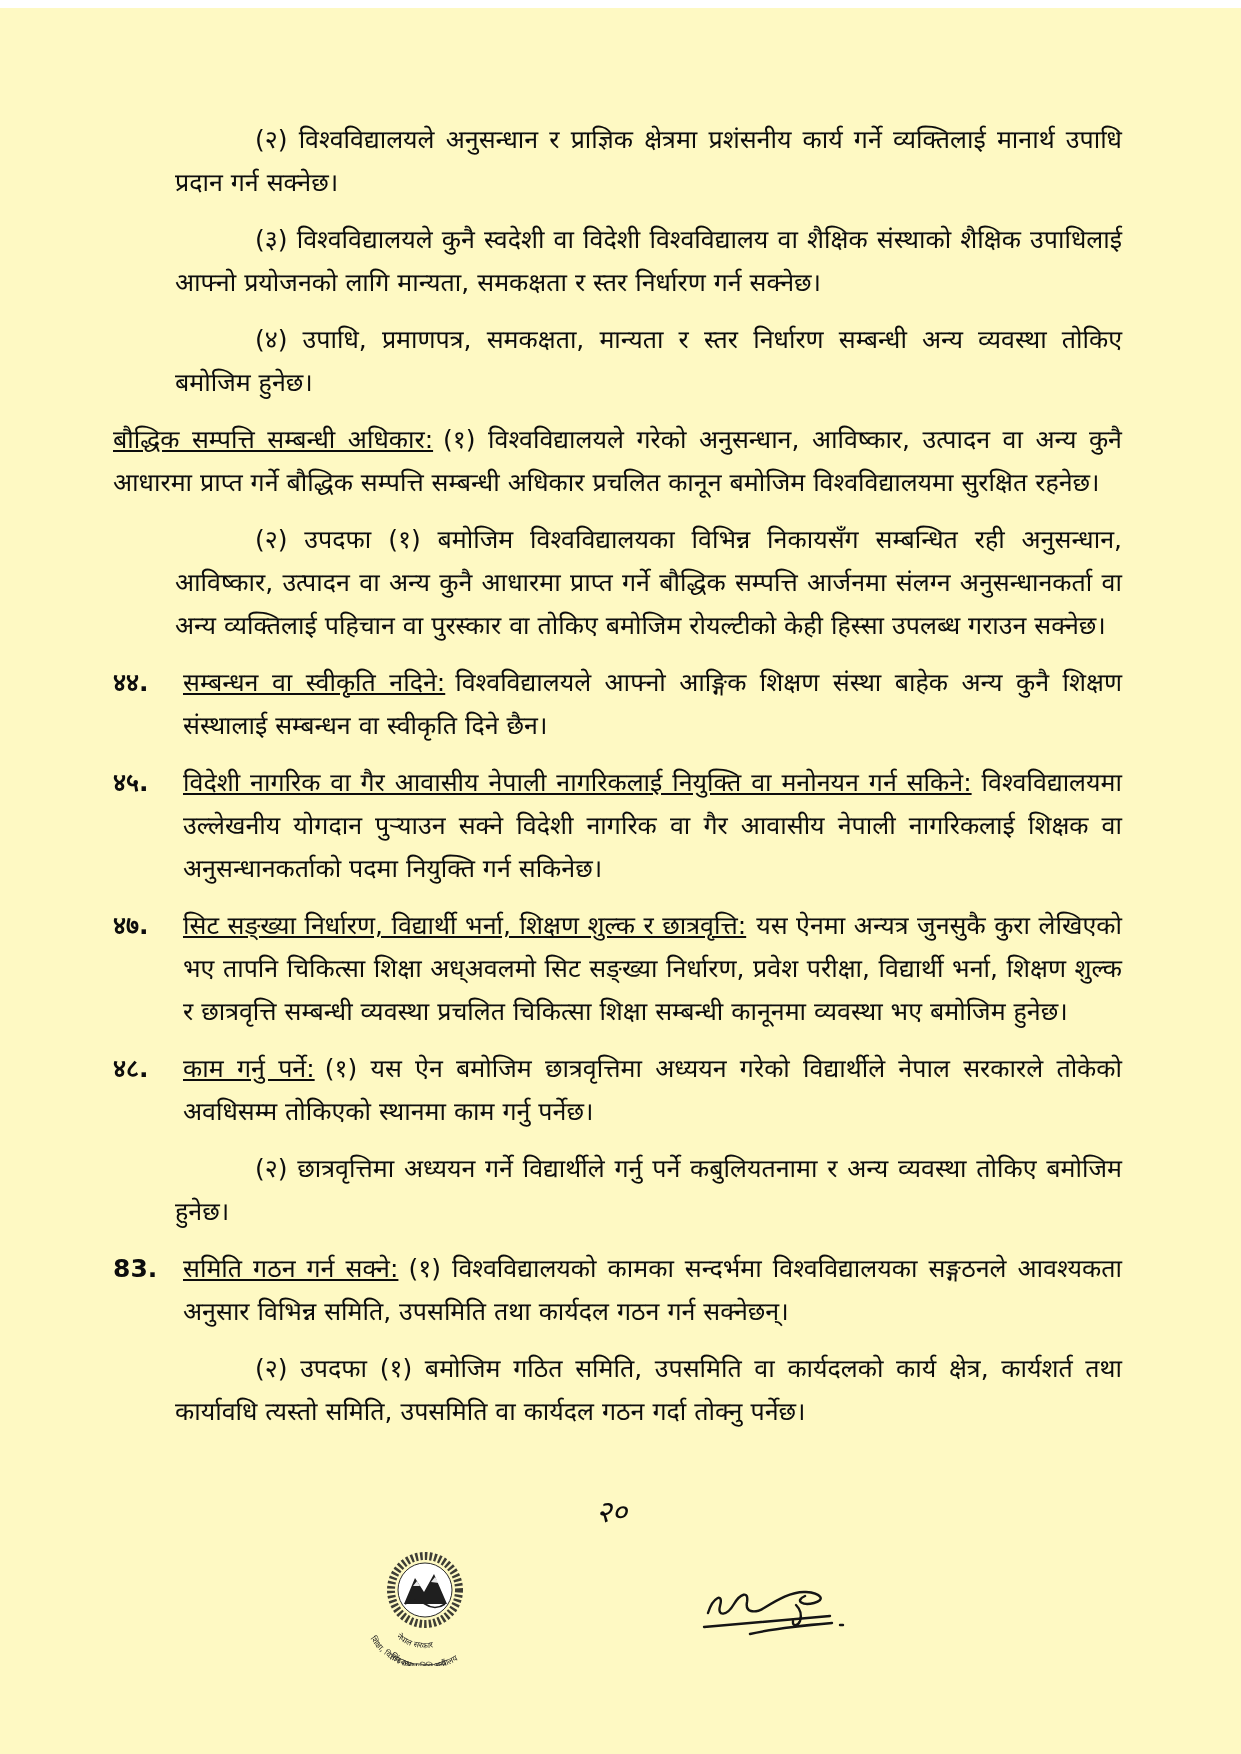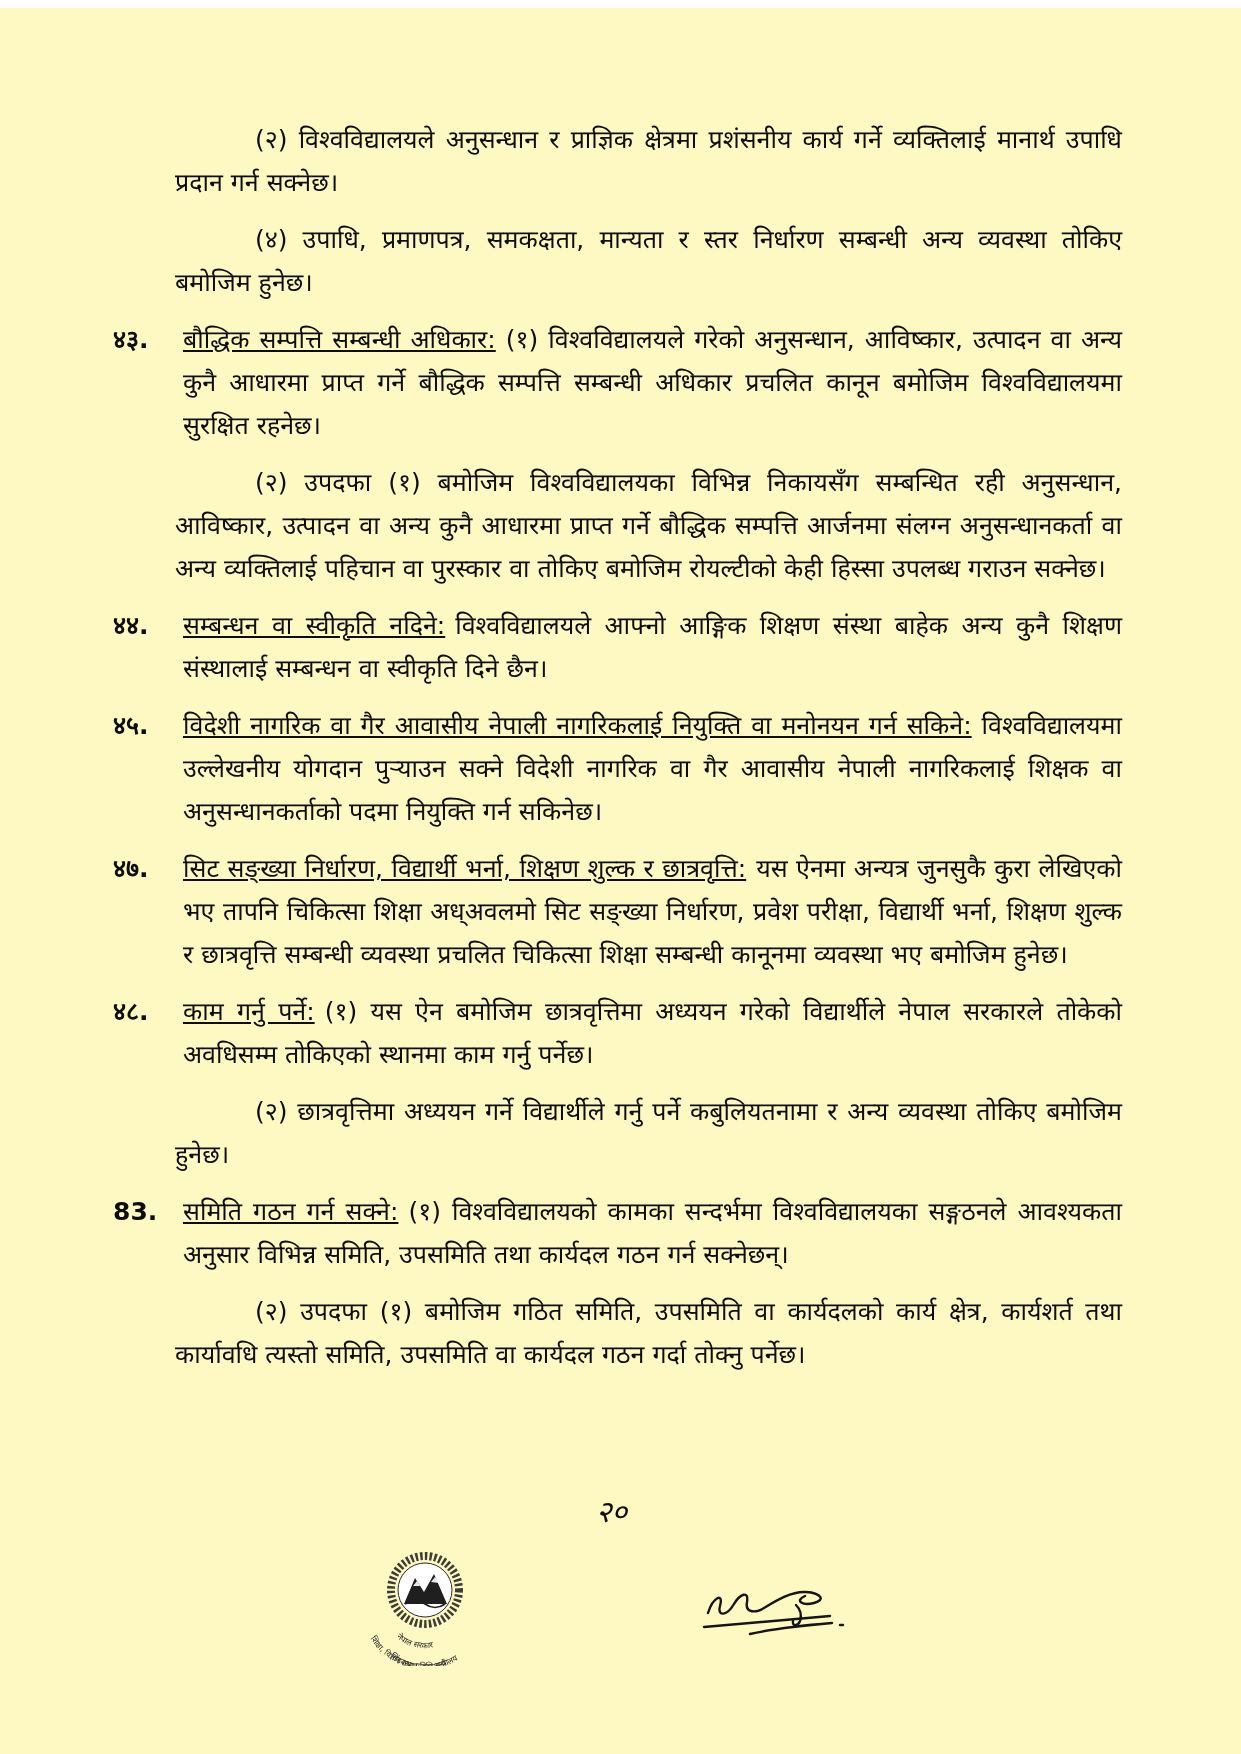--- a/index.html
+++ b/index.html
@@ -48,24 +48,24 @@
   .footer-signature { position:absolute; left:700px; top:1565px; }
   svg { display:block; }
 </style>
 </head>
 <body>
 
 <div class="page">
   <div class="content">
 
     <p class="para">(२) विश्वविद्यालयले अनुसन्धान र प्राज्ञिक क्षेत्रमा प्रशंसनीय कार्य गर्ने व्यक्तिलाई मानार्थ उपाधि प्रदान गर्न सक्नेछ।</p>
+    <p class="para">(३) विश्वविद्यालयले कुनै स्वदेशी वा विदेशी विश्वविद्यालय वा शैक्षिक संस्थाको शैक्षिक उपाधिलाई आफ्नो प्रयोजनको लागि मान्यता, समकक्षता र स्तर निर्धारण गर्न सक्नेछ।</p>
     <p class="para">(४) उपाधि, प्रमाणपत्र, समकक्षता, मान्यता र स्तर निर्धारण सम्बन्धी अन्य व्यवस्था तोकिए बमोजिम हुनेछ।</p>
 
     <div class="section">
-      <div class="sec-num">४३.</div>
       <div class="sec-body">
         <span class="sec-heading">बौद्धिक सम्पत्ति सम्बन्धी अधिकार:</span><span>(१) विश्वविद्यालयले गरेको अनुसन्धान, आविष्कार, उत्पादन वा अन्य कुनै आधारमा प्राप्त गर्ने बौद्धिक सम्पत्ति सम्बन्धी अधिकार प्रचलित कानून बमोजिम विश्वविद्यालयमा सुरक्षित रहनेछ।</span>
       </div>
     </div>
     <p class="para">(२) उपदफा (१) बमोजिम विश्वविद्यालयका विभिन्न निकायसँग सम्बन्धित रही अनुसन्धान, आविष्कार, उत्पादन वा अन्य कुनै आधारमा प्राप्त गर्ने बौद्धिक सम्पत्ति आर्जनमा संलग्न अनुसन्धानकर्ता वा अन्य व्यक्तिलाई पहिचान वा पुरस्कार वा तोकिए बमोजिम रोयल्टीको केही हिस्सा उपलब्ध गराउन सक्नेछ।</p>
 
     <div class="section">
       <div class="sec-num">४४.</div>
       <div class="sec-body">
         <span class="sec-heading">सम्बन्धन वा स्वीकृति नदिने:</span><span>विश्वविद्यालयले आफ्नो आङ्गिक शिक्षण संस्था बाहेक अन्य कुनै शिक्षण संस्थालाई सम्बन्धन वा स्वीकृति दिने छैन।</span>

